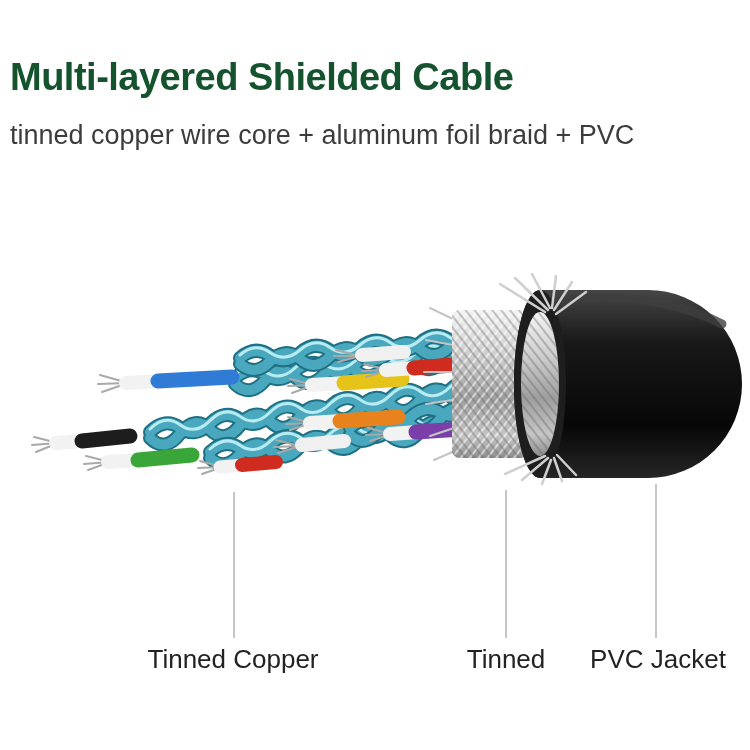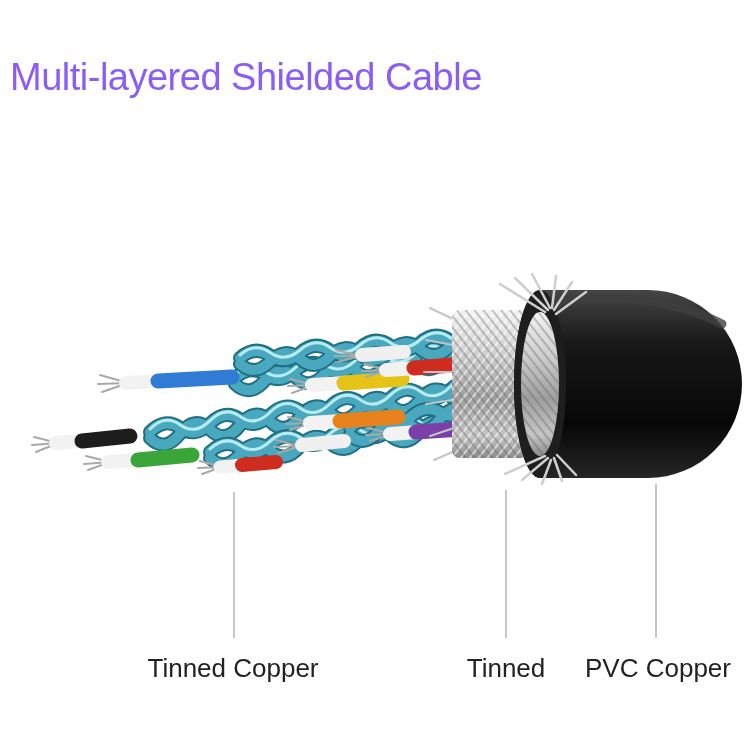--- a/index.html
+++ b/index.html
@@ -2,42 +2,43 @@
 <html><head>
 <meta charset="utf-8">
 <style>
   html,body{margin:0;padding:0;}
   body{
     width:750px;height:750px;position:relative;background:#ffffff;
     font-family:"Liberation Sans", sans-serif;overflow:hidden;
   }
   .header{position:absolute;left:10px;top:56px;width:732px;}
   .title{
-    margin:0 0 16px 0;font-size:38px;font-weight:400;color:#8b5cf6;
+    margin:0 0 16px 0;font-size:38px;font-weight:700;color:#14532d;
     letter-spacing:-0.5px;line-height:1.15;
   }
   .subtitle{
     font-size:27px;font-weight:400;color:#3c3c3c;line-height:1.45;
   }
   .figure{position:absolute;left:0;top:0;width:750px;height:750px;}
   .figure svg{display:block;width:750px;height:750px;}
   .label{
     position:absolute;top:644px;transform:translateX(-50%);
-    font-size:26px;color:#222;white-space:nowrap;margin-top:9px;
+    font-size:26px;color:#222;white-space:nowrap;
   }
   .label-tinned{left:233px;}
   .label-braid{left:506px;}
   .label-pvc{left:658px;}
 </style>
 </head>
 <body>
 
 <div class="header">
   <h1 class="title">Multi-layered Shielded Cable</h1>
   <div class="subtitle">
+    <div>tinned copper wire core + aluminum foil braid + PVC</div>
   </div>
 </div>
 
 <div class="figure">
 <svg viewBox="0 0 750 750" xmlns="http://www.w3.org/2000/svg">
   <defs>
     <linearGradient id="jgrad" x1="0" y1="0" x2="0" y2="1">
       <stop offset="0" stop-color="#464646"></stop>
       <stop offset="0.28" stop-color="#181818"></stop>
       <stop offset="0.72" stop-color="#070707"></stop>
@@ -240,13 +241,13 @@
   <g stroke="#a0a0a0" stroke-width="1.2">
     <line x1="234" y1="492" x2="234" y2="638"></line>
     <line x1="506" y1="490" x2="506" y2="638"></line>
     <line x1="656" y1="484" x2="656" y2="638"></line>
   </g>
 </svg>
 </div>
 
 <div class="label label-tinned">Tinned Copper</div>
 <div class="label label-braid">Tinned</div>
-<div class="label label-pvc">PVC Copper</div>
+<div class="label label-pvc">PVC Jacket</div>
 
 </body></html>

